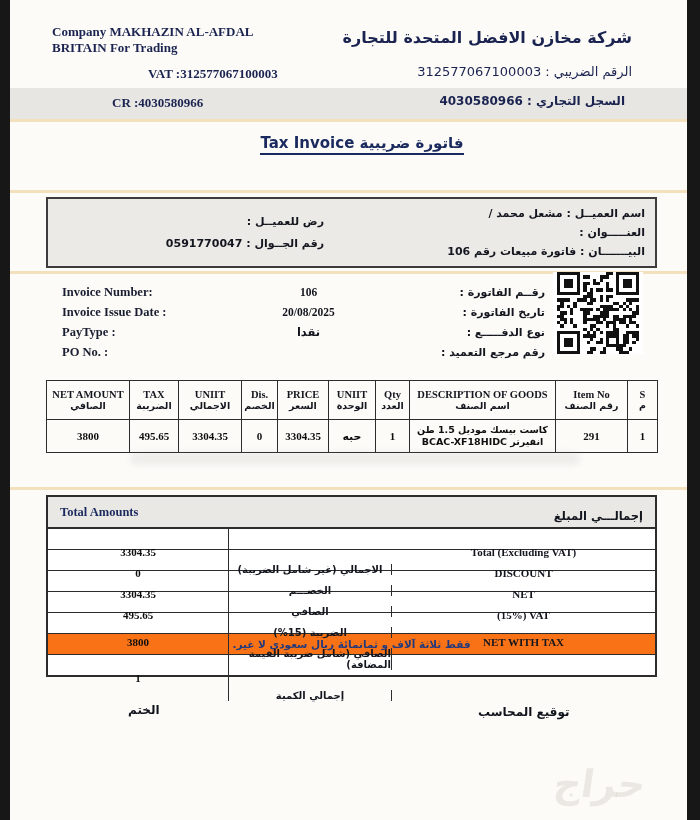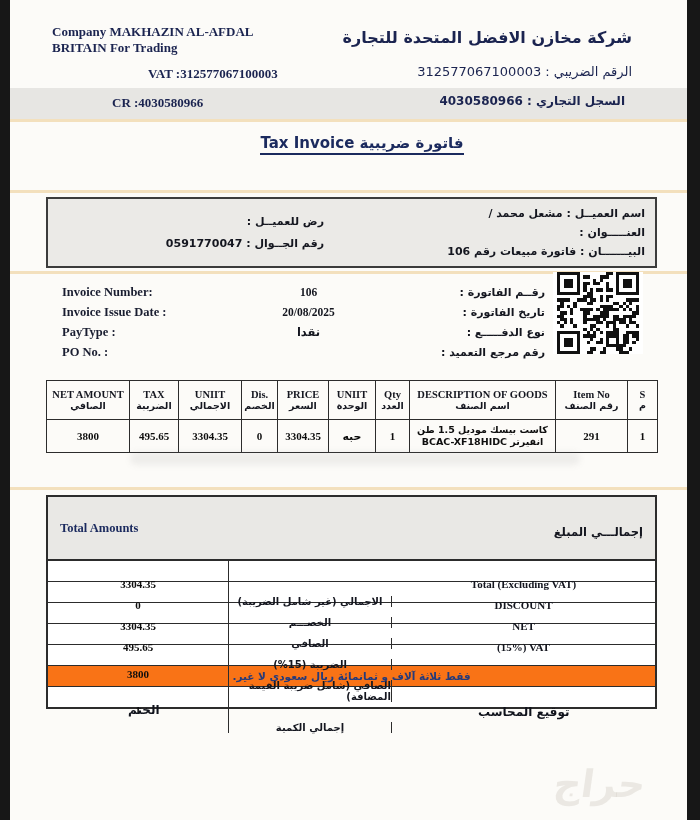--- a/index.html
+++ b/index.html
@@ -57,21 +57,21 @@
   .items .har{display:block;font-family:"DejaVu Sans",sans-serif;font-size:9.5px;font-weight:bold;color:#14161f;}
   .items td{height:30px;font-weight:bold;font-size:11px;color:#0e0e0e;}
   .items .desc{font-family:"DejaVu Sans",sans-serif;font-size:9.5px;line-height:12px;direction:rtl;}
 
   .smudge{position:absolute;left:130px;top:452px;width:450px;height:13px;background:#8a8a8a;
           opacity:0.12;filter:blur(3px);border-radius:6px;}
 
   
   .totals{position:absolute;left:46px;top:495px;width:607px;border:2px solid #2c2c2c;background:#fff;}
   .totals-header{height:30px;background:#e9e8e5;border-bottom:2px solid #2c2c2c;display:flex;
-                 align-items:center;justify-content:space-between;padding:16px 12px;}
+                 align-items:center;justify-content:space-between;padding:0 12px;}
   .totals-header .en{font-weight:bold;font-size:12.5px;color:#1b2a5e;}
   .totals-header .arh{font-weight:bold;font-size:11.5px;color:#14161f;margin-top:7px;}
   .trow{display:grid;grid-template-columns:181px 163px 1fr;height:20px;border-bottom:1.5px solid #2c2c2c;}
   .trow>div{display:flex;align-items:center;justify-content:center;}
   .trow .val{font-weight:bold;font-size:11px;color:#0e0e0e;border-right:1.5px solid #2c2c2c;}
   .trow .arc{font-size:10px;font-weight:bold;color:#14161f;border-right:1.5px solid #2c2c2c;margin-top:35px;}
   .trow .enc{font-weight:bold;font-size:11px;color:#14161f;}
   .words-row{height:20px;background:#f97316;border-bottom:1.5px solid #2c2c2c;display:flex;
              align-items:center;justify-content:center;font-size:10.5px;font-weight:bold;color:#253a7a;}
   .trow.last{border-bottom:none;}
@@ -458,20 +458,21 @@
       <div class="enc">NET</div>
     </div>
     <div class="trow">
       <div class="val">495.65</div>
       <div class="arc ar">الضريبة  (15%)</div>
       <div class="enc">(15%) VAT</div>
     </div>
     <div class="trow">
       <div class="val">3800</div>
       <div class="arc ar">الصافي (شامل ضريبة القيمة المضافة)</div>
+      <div class="enc">NET WITH TAX</div>
     </div>
 
     <div class="words-row ar">فقط ثلاثة آلاف و ثمانمائة ريال سعودي لا غير.</div>
 
     <div class="trow last">
       <div class="val">1</div>
       <div class="arc ar">إجمالي الكمية</div>
     </div>
   </div>
 

